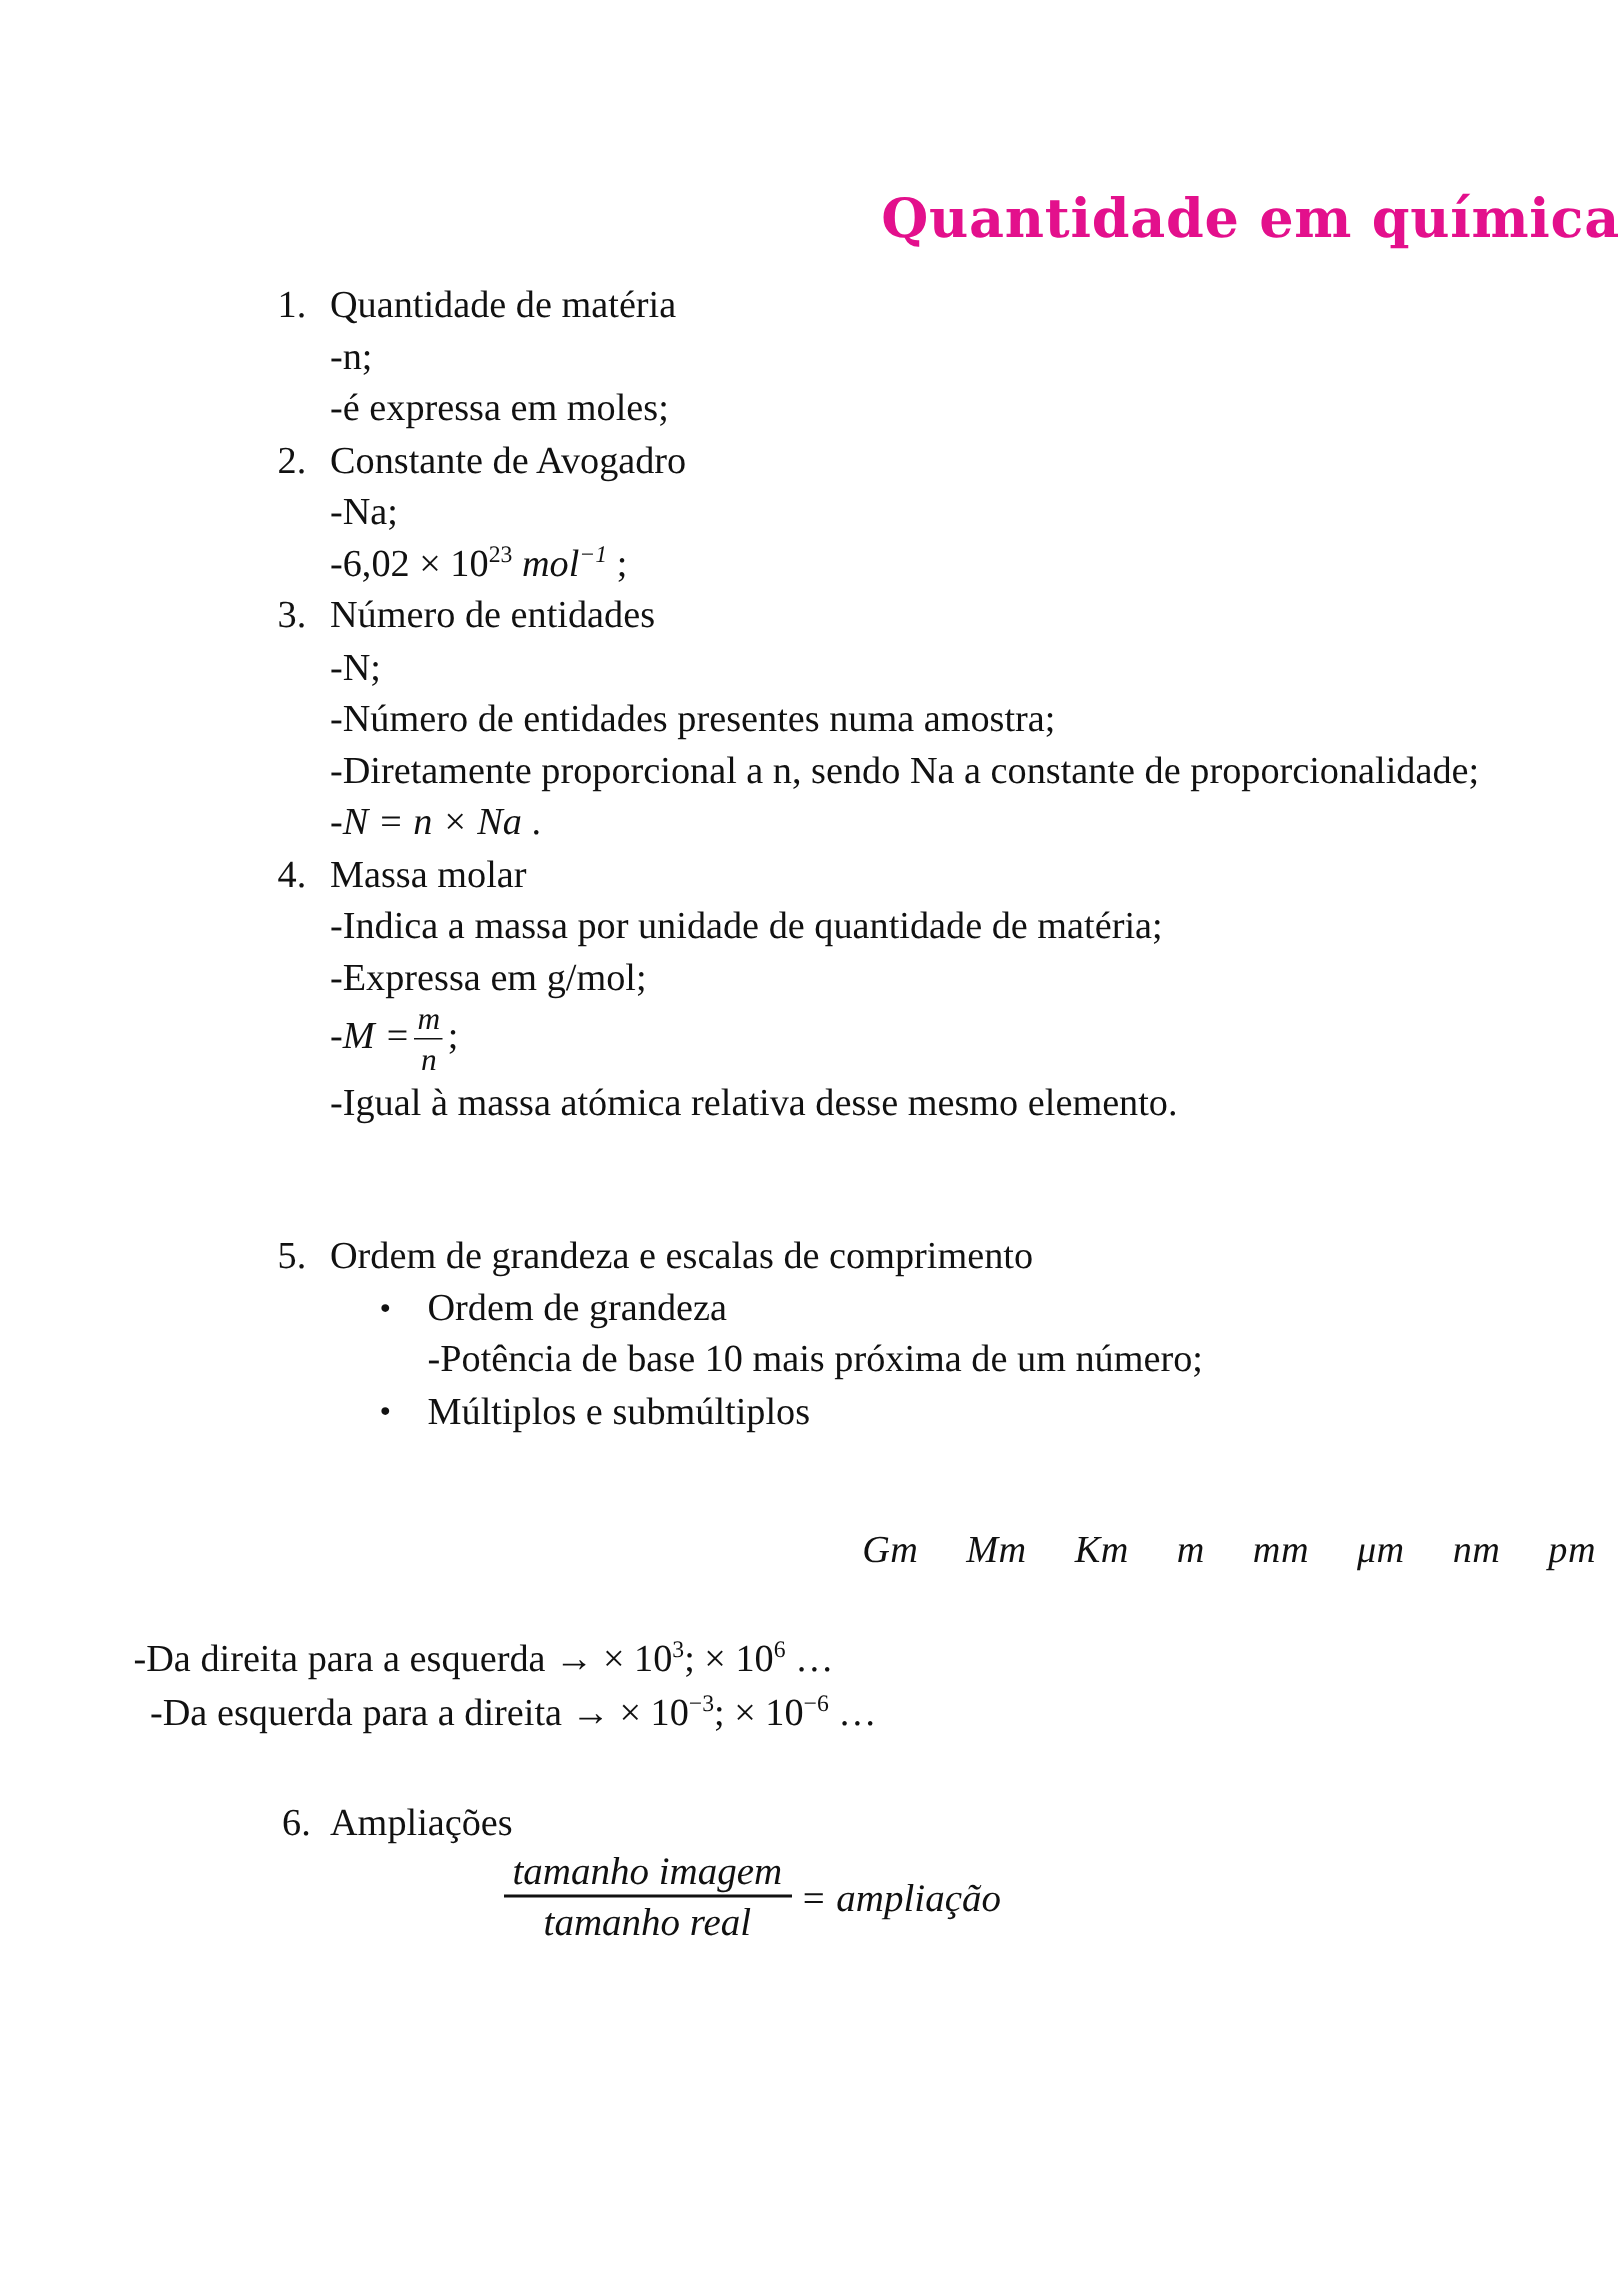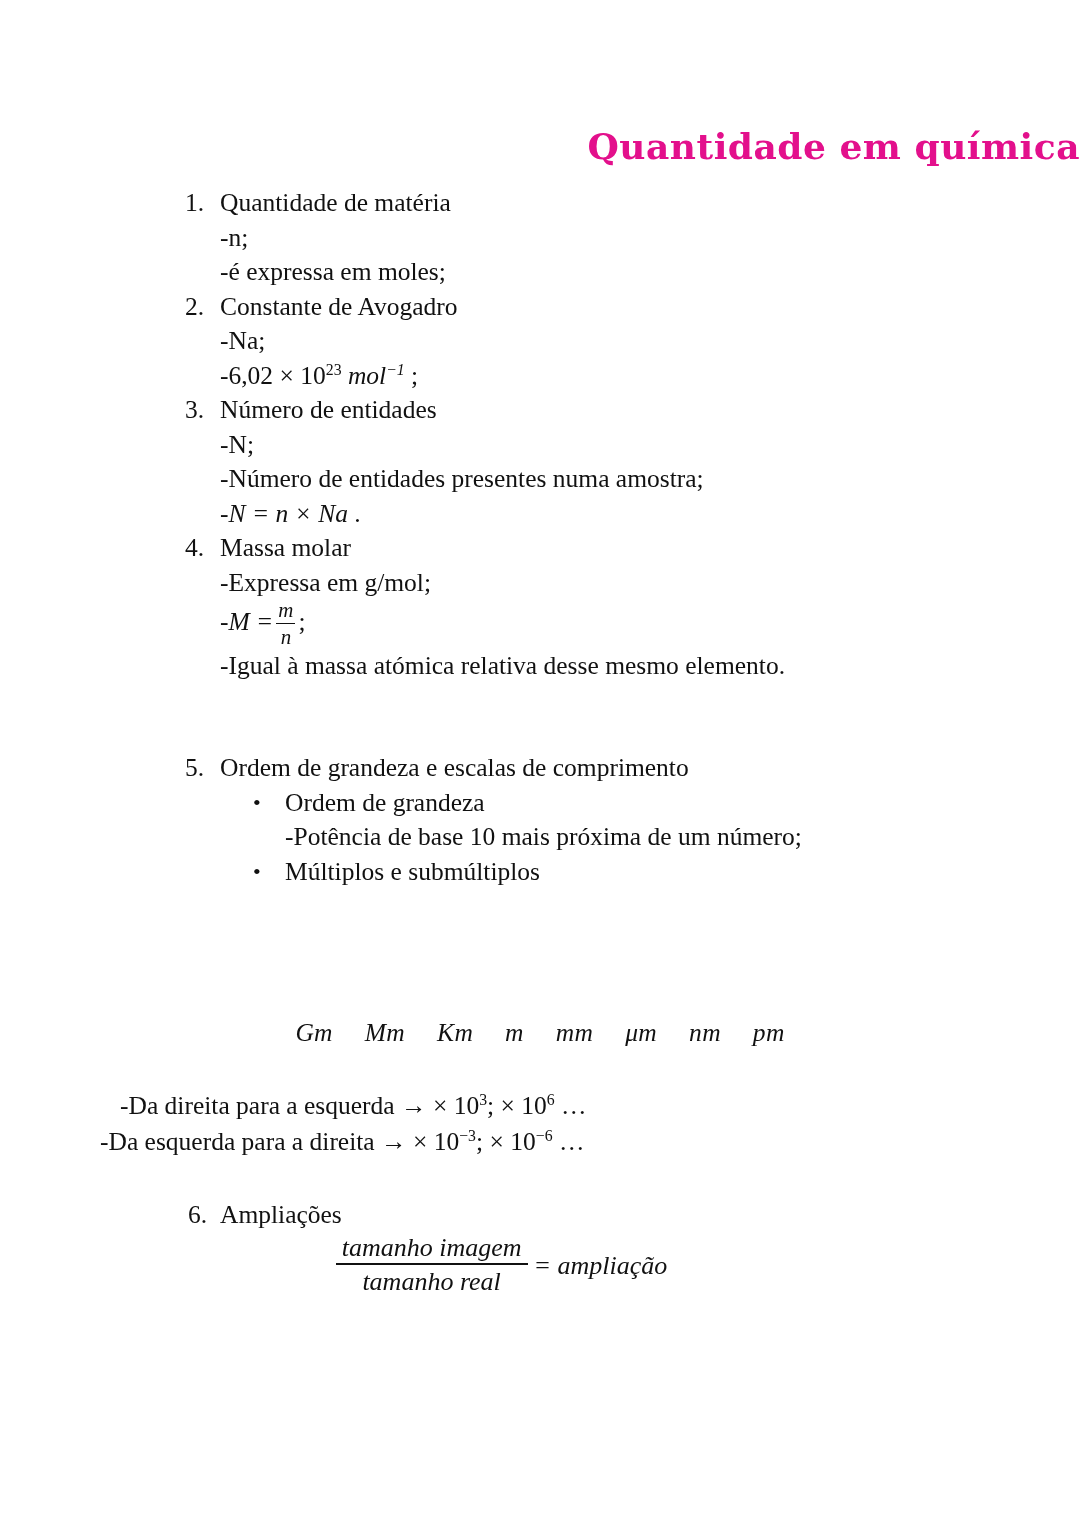--- a/index.html
+++ b/index.html
@@ -128,40 +128,40 @@
     line-height: 1.15;
     padding: 0 2px;
   }
 
   
   .prefix-row {
     position: absolute;
     top: 1018px;
     left: 0;
     width: 1080px;
-    text-align: center;
+    text-align: right;
     font-style: italic;
     font-size: 25.5px;
     letter-spacing: 0.3px;
   }
   .prefix-row span.unit {
     display: inline-block;
     margin: 0 16px;
   }
 
   
   .conversions {
     position: absolute;
     top: 1088px;
     left: 0;
     width: 1080px;
     font-size: 25.5px;
     line-height: 36px;
   }
-  .conv-line-1 { padding-left: 120px; }
+  .conv-line-1 { padding-left: 89px; }
   .conv-line-2 { padding-left: 100px; }
 
   
   .section-six {
     position: absolute;
     top: 1198px;
     left: 0;
     width: 1080px;
     font-size: 25.5px;
     line-height: 34.5px;
@@ -220,26 +220,28 @@
         <span class="head">Constante de Avogadro</span>
         <span class="sub">-Na;</span>
         <span class="sub"><span>-6,02 × 10</span><sup>23</sup> <span class="mi">mol</span><sup class="mi">−1</sup> <span>;</span></span>
       </li>
 
       <li>
         <span class="num">3.</span>
         <span class="head">Número de entidades</span>
         <span class="sub">-N;</span>
         <span class="sub">-Número de entidades presentes numa amostra;</span>
+        <span class="sub">-Diretamente proporcional a n, sendo Na a constante de proporcionalidade;</span>
         <span class="sub"><span>-</span><span class="mi">N = n × Na</span> <span>.</span></span>
       </li>
 
       <li>
         <span class="num">4.</span>
         <span class="head">Massa molar</span>
+        <span class="sub">-Indica a massa por unidade de quantidade de matéria;</span>
         <span class="sub">-Expressa em g/mol;</span>
         <span class="sub"><span>-</span><span class="mi">M =</span><span class="frac"><span class="num-part">m</span><span class="bar"></span><span class="den-part">n</span></span><span>;</span></span>
         <span class="sub">-Igual à massa atómica relativa desse mesmo elemento.</span>
       </li>
 
       <li style="list-style:none; height:68px;"></li>
 
       <li>
         <span class="num">5.</span>
         <span class="head">Ordem de grandeza e escalas de comprimento</span>

